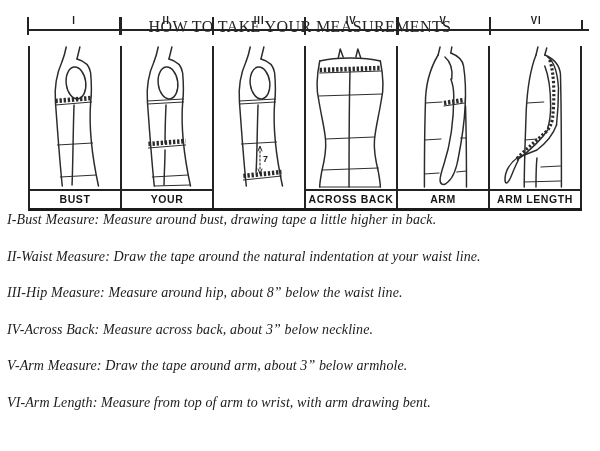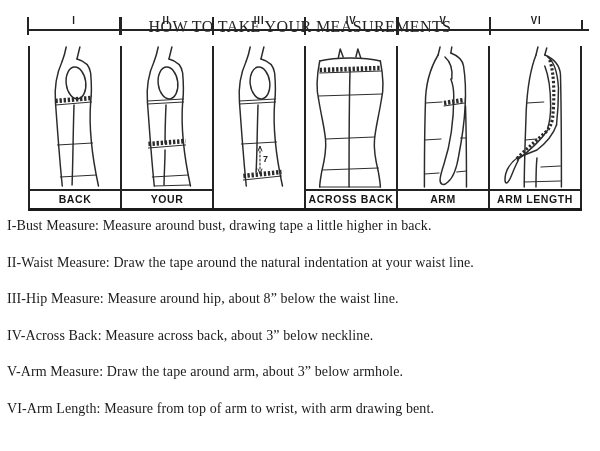--- a/index.html
+++ b/index.html
@@ -31,21 +31,21 @@
     letter-spacing:0.6px;padding-top:2px;color:#161616;transform-origin:center;
   }
   
   .fig path,.fig ellipse{stroke:#2b2b2b;fill:none;stroke-width:1.5;stroke-linecap:round;stroke-linejoin:round;}
   .fig .tape{stroke-width:4.6;stroke-dasharray:2.4 1.8;stroke-linecap:butt;}
   .fig .thin{stroke-width:1;}
   .fig .dashv{stroke-width:1.1;stroke-dasharray:2 2;}
   .fig .mline{stroke-width:3.2;stroke-dasharray:2.3 2;stroke-linecap:butt;}
   .fig text{font-family:"Liberation Sans",sans-serif;font-size:9px;font-weight:600;fill:#222;stroke:none;}
   
-  .instructions{position:absolute;left:7px;top:217px;width:586px;}
+  .instructions{position:absolute;left:7px;top:211px;width:586px;font-style:italic;}
   .instructions p{
     margin:0 0 19.5px 0;font-size:14px;line-height:17px;color:#1b1b1b;letter-spacing:0.1px;
   }
 </style>
 </head>
 <body>
 
 <div class="page">
 
   <div class="title">HOW TO TAKE YOUR MEASUREMENTS</div>
@@ -78,21 +78,21 @@
           <path d="M51,1 C50,5 49,9 48,13"></path>
           <path d="M33,15 C27,28 25,44 26,56 C28,82 30,112 33,140"></path>
           <path d="M48,13 C56,15 61,20 62,27 C63,38 63,48 62,56 C60,82 64,113 70,140"></path>
           <ellipse cx="47" cy="37" rx="10" ry="16" transform="rotate(-7 47 37)"></ellipse>
           <path class="tape" d="M26,55 L63,52"></path>
           <path class="thin" d="M26,59 L63,56"></path>
           <path d="M45,59 C44,86 44,113 43,139"></path>
           <path class="thin" d="M28,99 L64,97"></path>
           <path class="thin" d="M31,131 L68,129"></path>
         </svg>
-        <div class="plabel">BACK</div>
+        <div class="plabel">BUST</div>
       </div>
 
       <div class="col">
         <svg class="fig" viewBox="0 0 92 143" preserveAspectRatio="none">
           <path d="M37,1 C36,6 35,10 33,15"></path>
           <path d="M51,1 C50,5 49,9 48,13"></path>
           <path d="M33,15 C27,28 25,44 26,56 C28,82 30,112 33,140"></path>
           <path d="M48,13 C56,15 61,20 62,27 C63,38 63,48 62,56 C60,82 64,113 70,140"></path>
           <ellipse cx="47" cy="37" rx="10" ry="16" transform="rotate(-7 47 37)"></ellipse>
           <path class="thin" d="M26,55 L63,53"></path>

